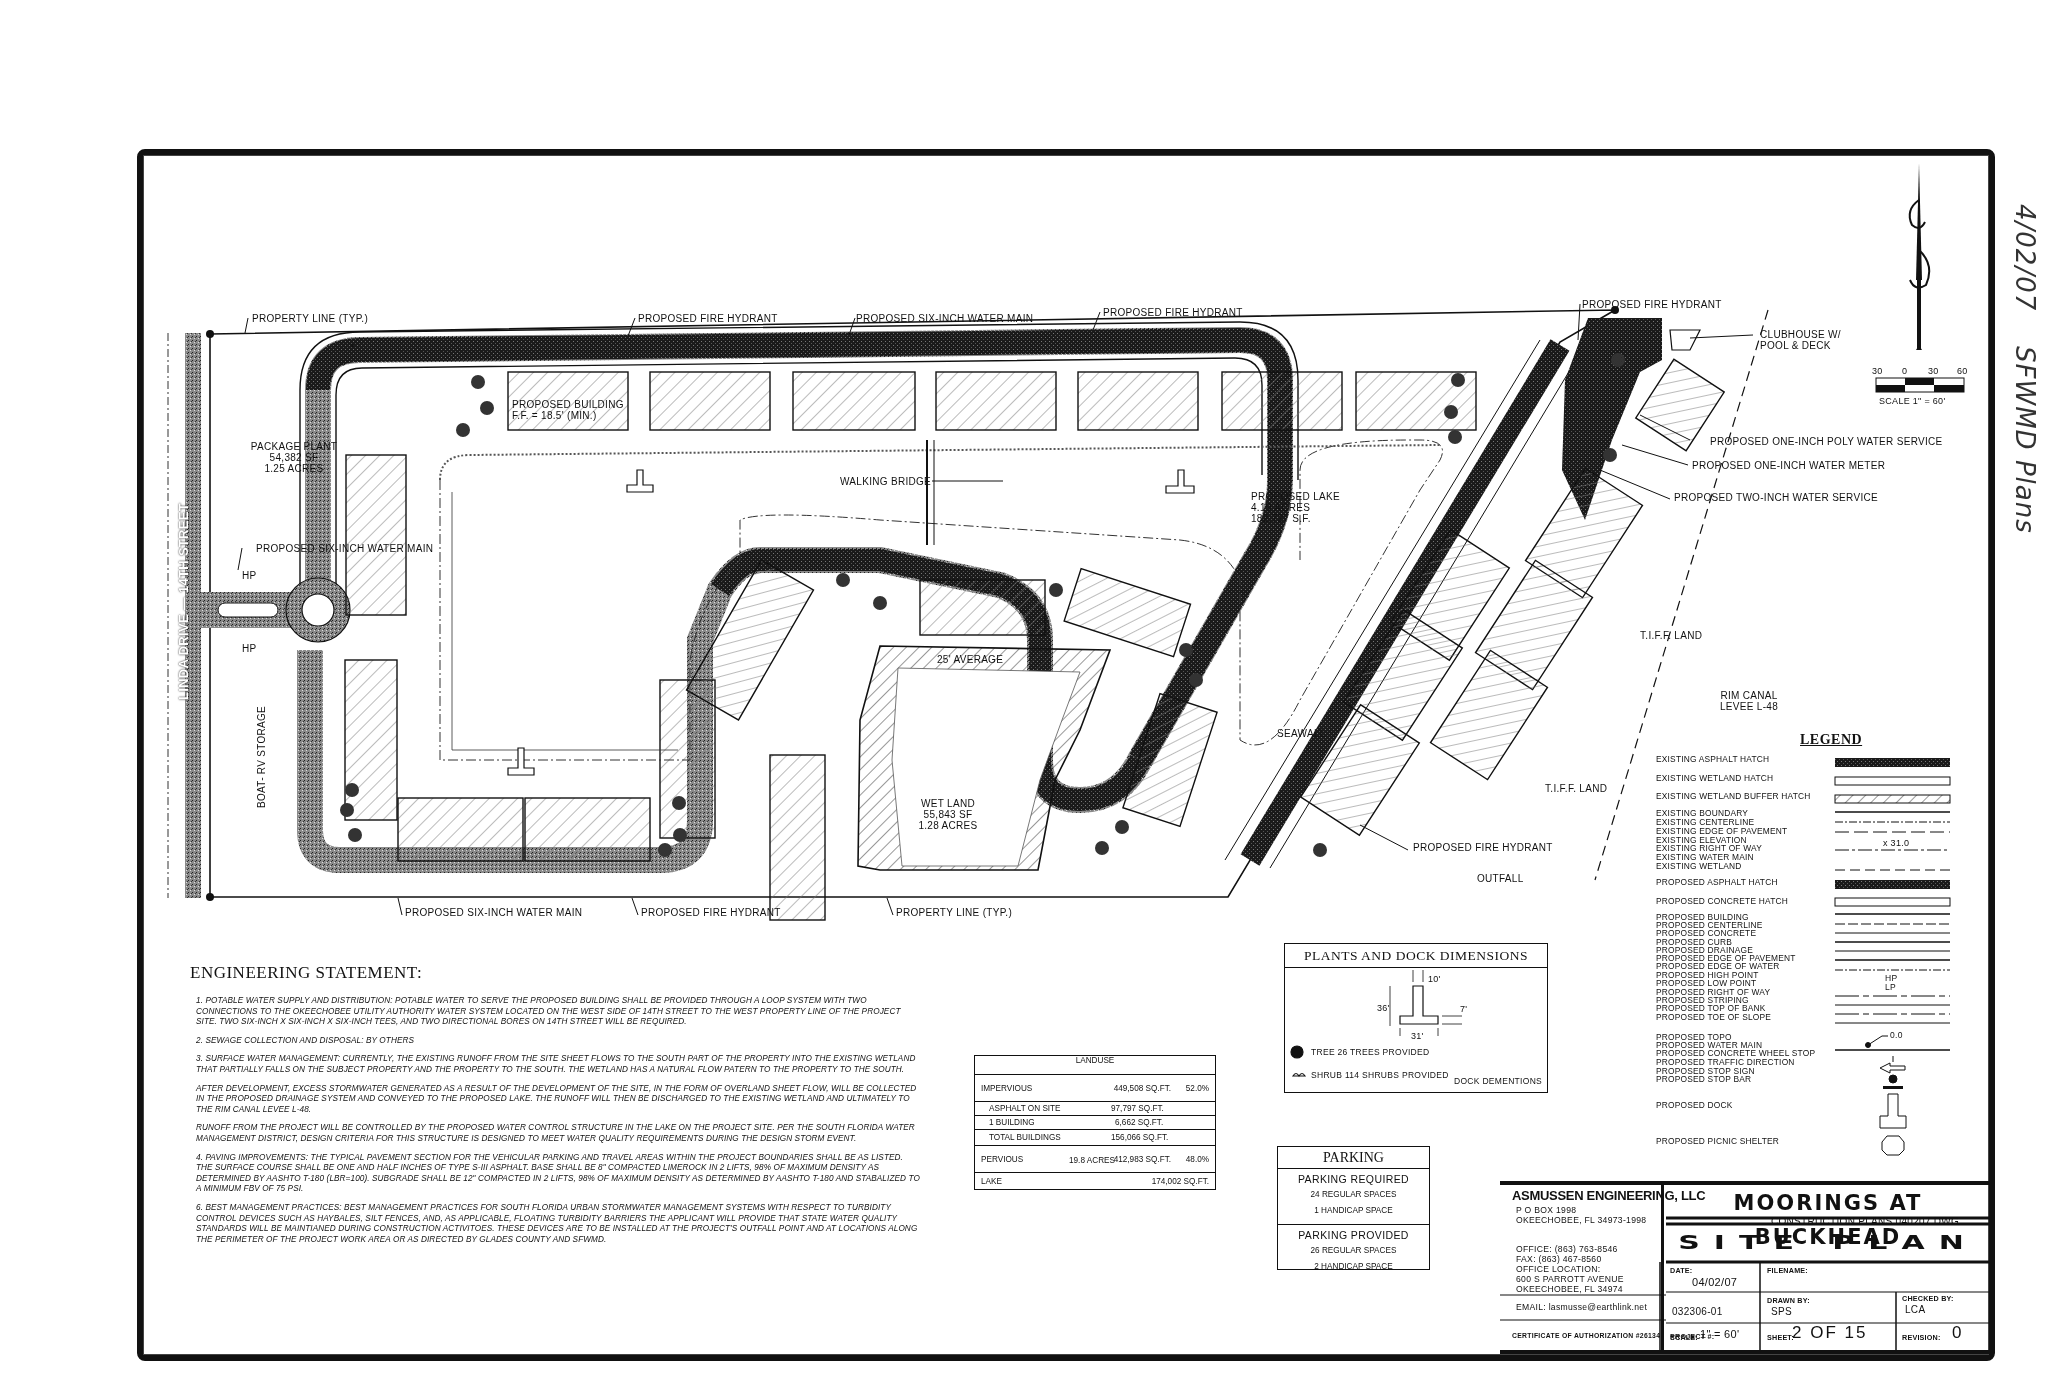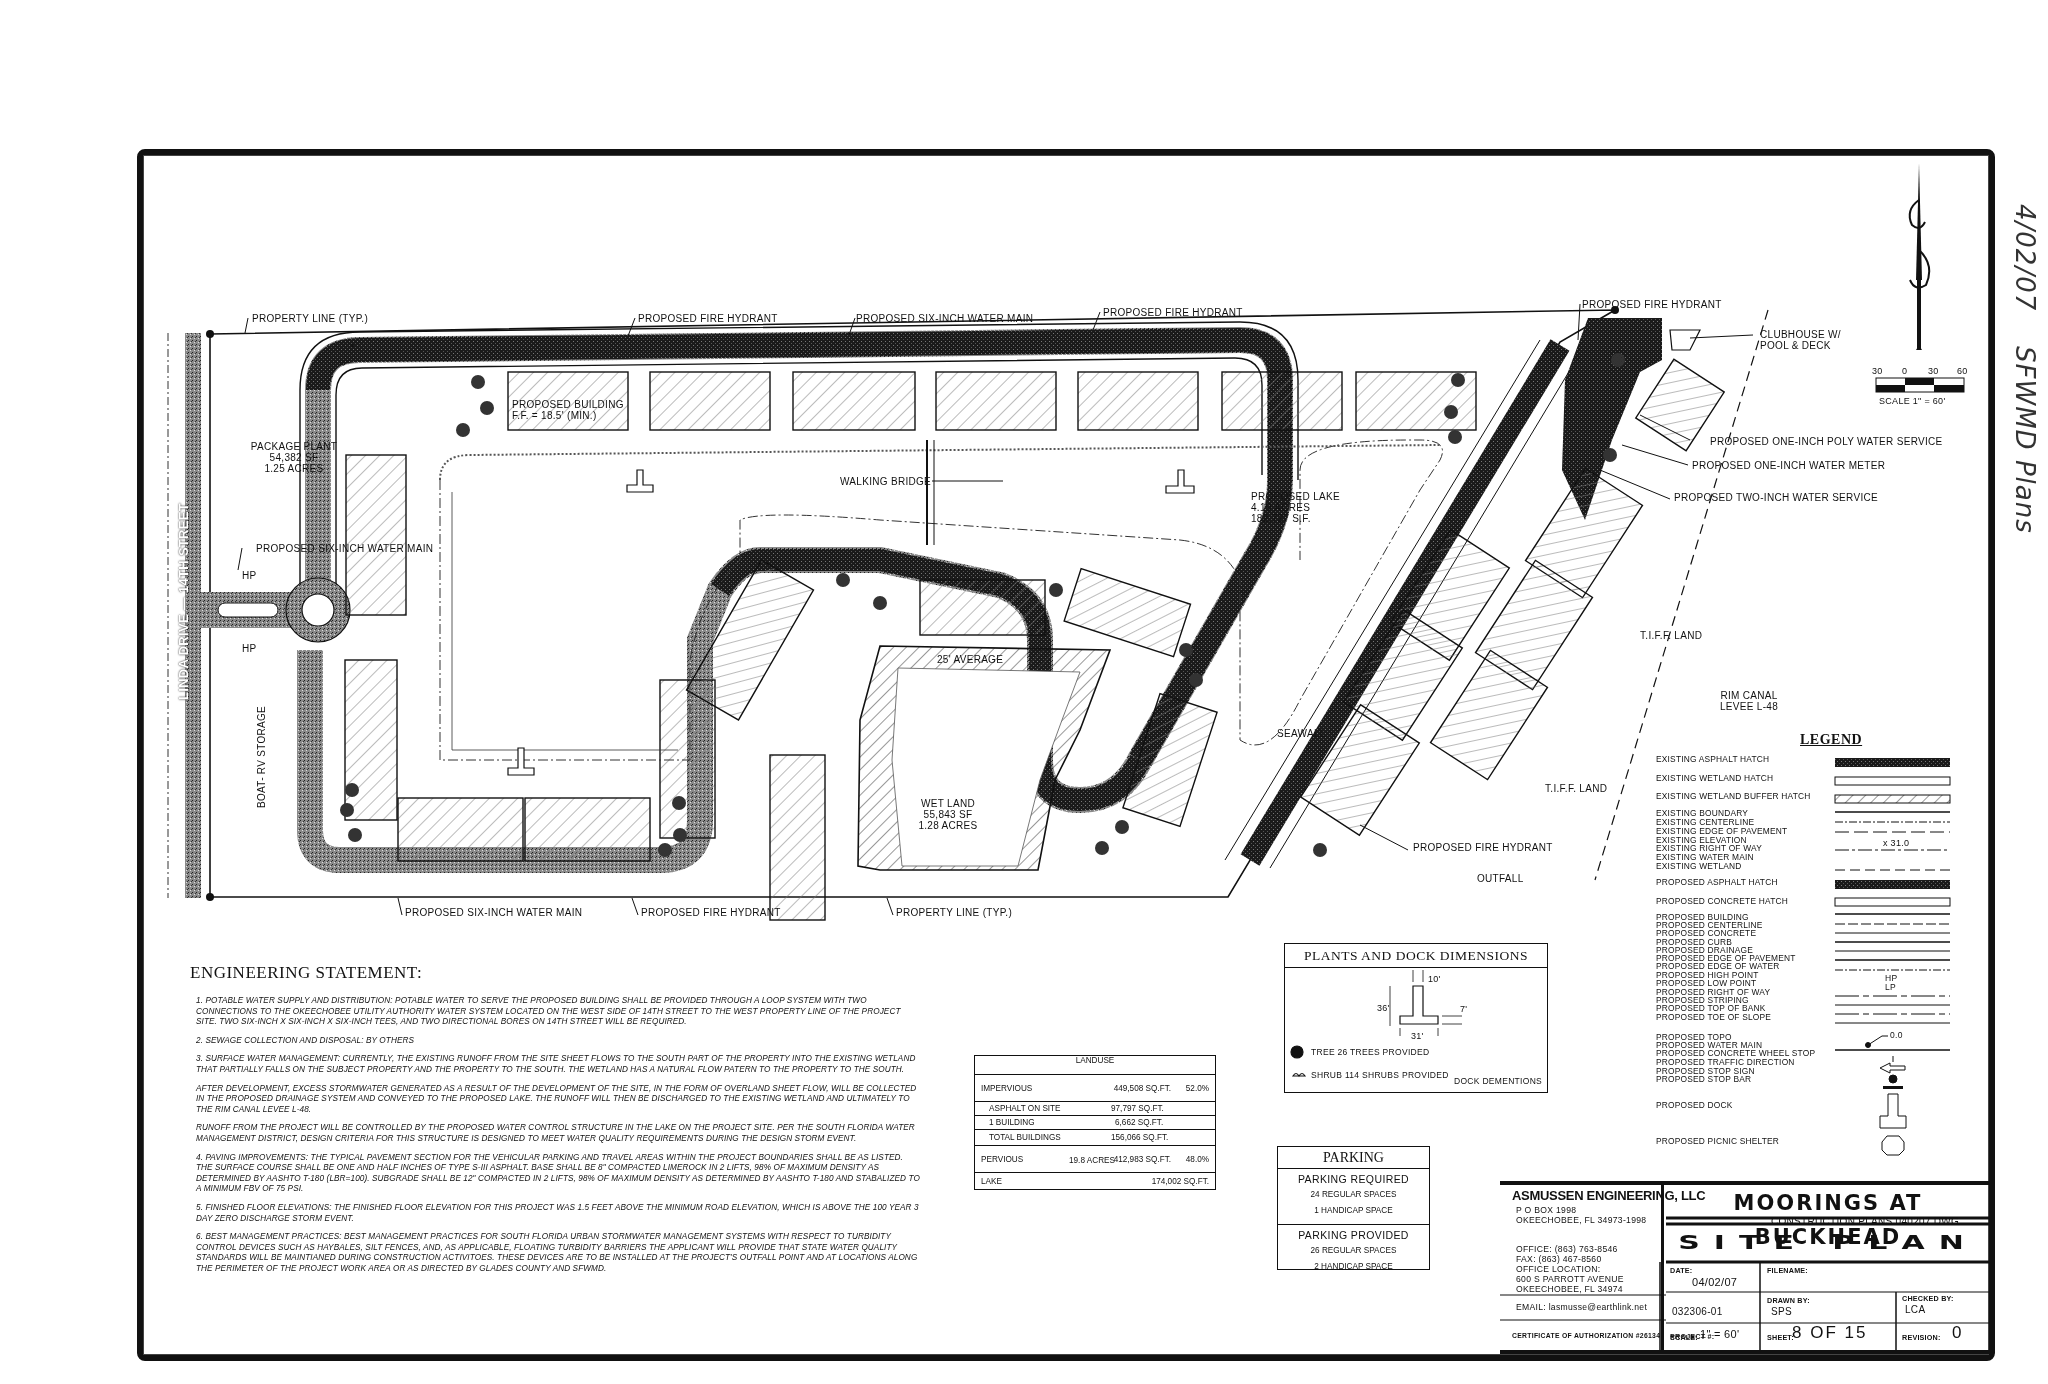--- a/index.html
+++ b/index.html
@@ -355,21 +355,20 @@
 <div class="lbl" style="left:1890px;top:1030px;font-size:8.5px;">0.0</div>
 
 <div class="eng-title">ENGINEERING STATEMENT:</div>
 <div class="eng-body">
   <p>1.  POTABLE WATER SUPPLY AND DISTRIBUTION:  POTABLE WATER TO SERVE THE PROPOSED BUILDING SHALL BE PROVIDED THROUGH A LOOP SYSTEM WITH TWO CONNECTIONS TO THE OKEECHOBEE UTILITY AUTHORITY WATER SYSTEM LOCATED ON THE WEST SIDE OF 14TH STREET TO THE WEST PROPERTY LINE OF THE PROJECT SITE.  TWO SIX-INCH X SIX-INCH X SIX-INCH TEES, AND TWO DIRECTIONAL BORES ON 14TH STREET WILL BE REQUIRED.</p>
   <p>2.  SEWAGE COLLECTION AND DISPOSAL:  BY OTHERS</p>
   <p>3.  SURFACE WATER MANAGEMENT:  CURRENTLY, THE EXISTING RUNOFF FROM THE SITE SHEET FLOWS TO THE SOUTH PART OF THE PROPERTY INTO THE EXISTING WETLAND THAT PARTIALLY FALLS ON THE SUBJECT PROPERTY AND THE PROPERTY TO THE SOUTH.  THE WETLAND HAS A NATURAL FLOW PATERN TO THE PROPERTY TO THE SOUTH.</p>
   <p>AFTER DEVELOPMENT, EXCESS STORMWATER GENERATED AS A RESULT OF THE DEVELOPMENT OF THE SITE, IN THE FORM OF OVERLAND SHEET FLOW, WILL BE COLLECTED IN THE PROPOSED DRAINAGE SYSTEM AND CONVEYED TO THE PROPOSED LAKE.  THE RUNOFF WILL THEN BE DISCHARGED TO THE EXISTING WETLAND AND ULTIMATELY TO THE RIM CANAL LEVEE L-48.</p>
   <p>RUNOFF FROM THE PROJECT WILL BE CONTROLLED BY THE PROPOSED WATER CONTROL STRUCTURE IN THE LAKE ON THE PROJECT SITE.  PER THE SOUTH FLORIDA WATER MANAGEMENT DISTRICT, DESIGN CRITERIA FOR THIS STRUCTURE IS DESIGNED TO MEET WATER QUALITY REQUIREMENTS DURING THE DESIGN STORM EVENT.</p>
   <p>4.  PAVING IMPROVEMENTS:  THE TYPICAL PAVEMENT SECTION FOR THE VEHICULAR PARKING AND TRAVEL AREAS WITHIN THE PROJECT BOUNDARIES SHALL BE AS LISTED.  THE SURFACE COURSE SHALL BE ONE AND HALF INCHES OF TYPE S-III ASPHALT.  BASE SHALL BE 8" COMPACTED LIMEROCK IN 2 LIFTS, 98% OF MAXIMUM DENSITY AS DETERMINED BY AASHTO T-180 (LBR=100).  SUBGRADE SHALL BE 12" COMPACTED IN 2 LIFTS, 98% OF MAXIMUM DENSITY AS DETERMINED BY AASHTO T-180 AND STABALIZED TO A MINIMUM FBV OF 75 PSI.</p>
-  <p>5.  FINISHED FLOOR ELEVATIONS:  THE FINISHED FLOOR ELEVATION FOR THIS PROJECT WAS 1.5 FEET ABOVE THE MINIMUM ROAD ELEVATION, WHICH IS ABOVE THE 100 YEAR 3 DAY ZERO DISCHARGE STORM EVENT.</p>
   <p>6.  BEST MANAGEMENT PRACTICES:  BEST MANAGEMENT PRACTICES FOR SOUTH FLORIDA URBAN STORMWATER MANAGEMENT SYSTEMS WITH RESPECT TO TURBIDITY CONTROL DEVICES SUCH AS HAYBALES, SILT FENCES, AND, AS APPLICABLE, FLOATING TURBIDITY BARRIERS THE APPLICANT WILL PROVIDE THAT STATE WATER QUALITY STANDARDS WILL BE MAINTIANED DURING CONSTRUCTION ACTIVITOES.  THESE DEVICES ARE TO BE INSTALLED AT THE PROJECT'S OUTFALL POINT AND AT LOCATIONS ALONG THE PERIMETER OF THE PROJECT WORK AREA OR AS DIRECTED BY GLADES COUNTY AND SFWMD.</p>
 </div>
 
 <div class="landuse">
   <div class="row" style="height:19px;flex-direction:column;">
       <span class="c1">LANDUSE</span>
       <span class="c2" style="text-align:left;">19.8  ACRES</span>
       <span class="c3"></span>
     </div>
   <div class="row" style="height:27px;">
@@ -450,15 +449,15 @@
 <div class="cell-val" style="left:1771px;top:1216px;font-size:10px;">CONSTRUCTION PLANS 040207.DWG</div>
 <div class="cell-lbl" style="left:1670px;top:1296px;margin-top:36px;">PROJECT #:</div>
 <div class="cell-val" style="left:1672px;top:1306px;font-size:10px;">032306-01</div>
 <div class="cell-lbl" style="left:1767px;top:1296px;">DRAWN BY:</div>
 <div class="cell-val" style="left:1771px;top:1306px;font-size:10px;">SPS</div>
 <div class="cell-lbl" style="left:1902px;top:1294px;">CHECKED BY:</div>
 <div class="cell-val" style="left:1905px;top:1304px;font-size:10px;">LCA</div>
 <div class="cell-lbl" style="left:1670px;top:1333px;">SCALE:</div>
 <div class="cell-val" style="left:1700px;top:1328px;font-size:11px;">1" = 60'</div>
 <div class="cell-lbl" style="left:1767px;top:1333px;">SHEET:</div>
-<div class="cell-val" style="left:1792px;top:1323px;font-size:17px;letter-spacing:2px;">8 OF 15</div>
+<div class="cell-val" style="left:1792px;top:1323px;font-size:17px;letter-spacing:2px;">2 OF 15</div>
 <div class="cell-lbl" style="left:1902px;top:1333px;">REVISION:</div>
 <div class="cell-val" style="left:1952px;top:1323px;font-size:17px;">0</div>
 
 </body></html>

